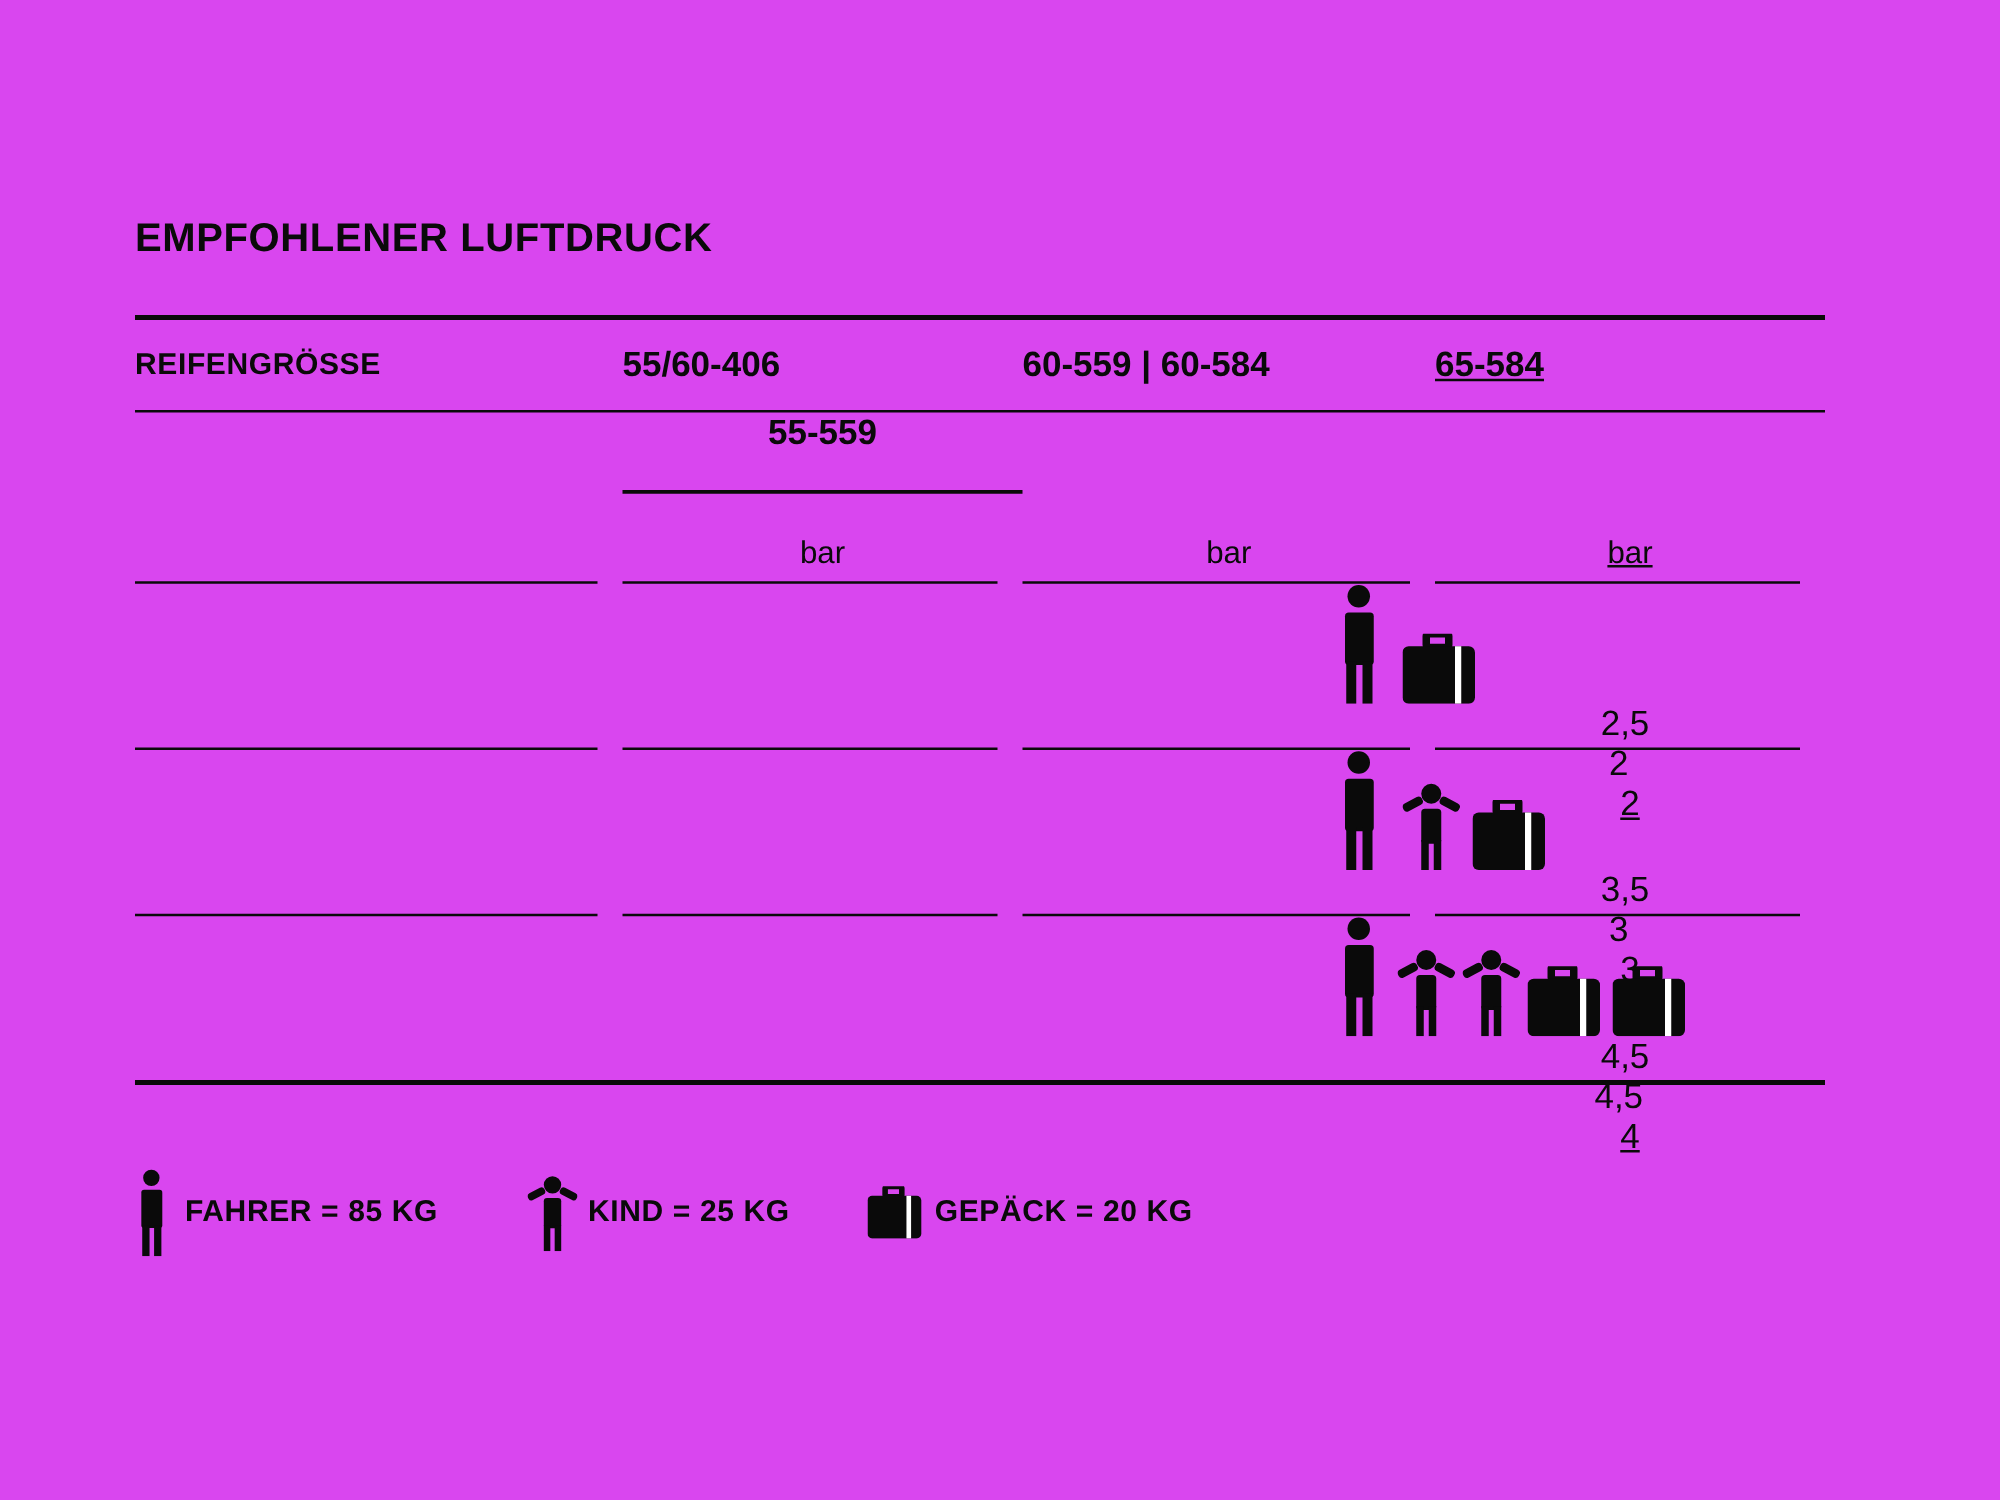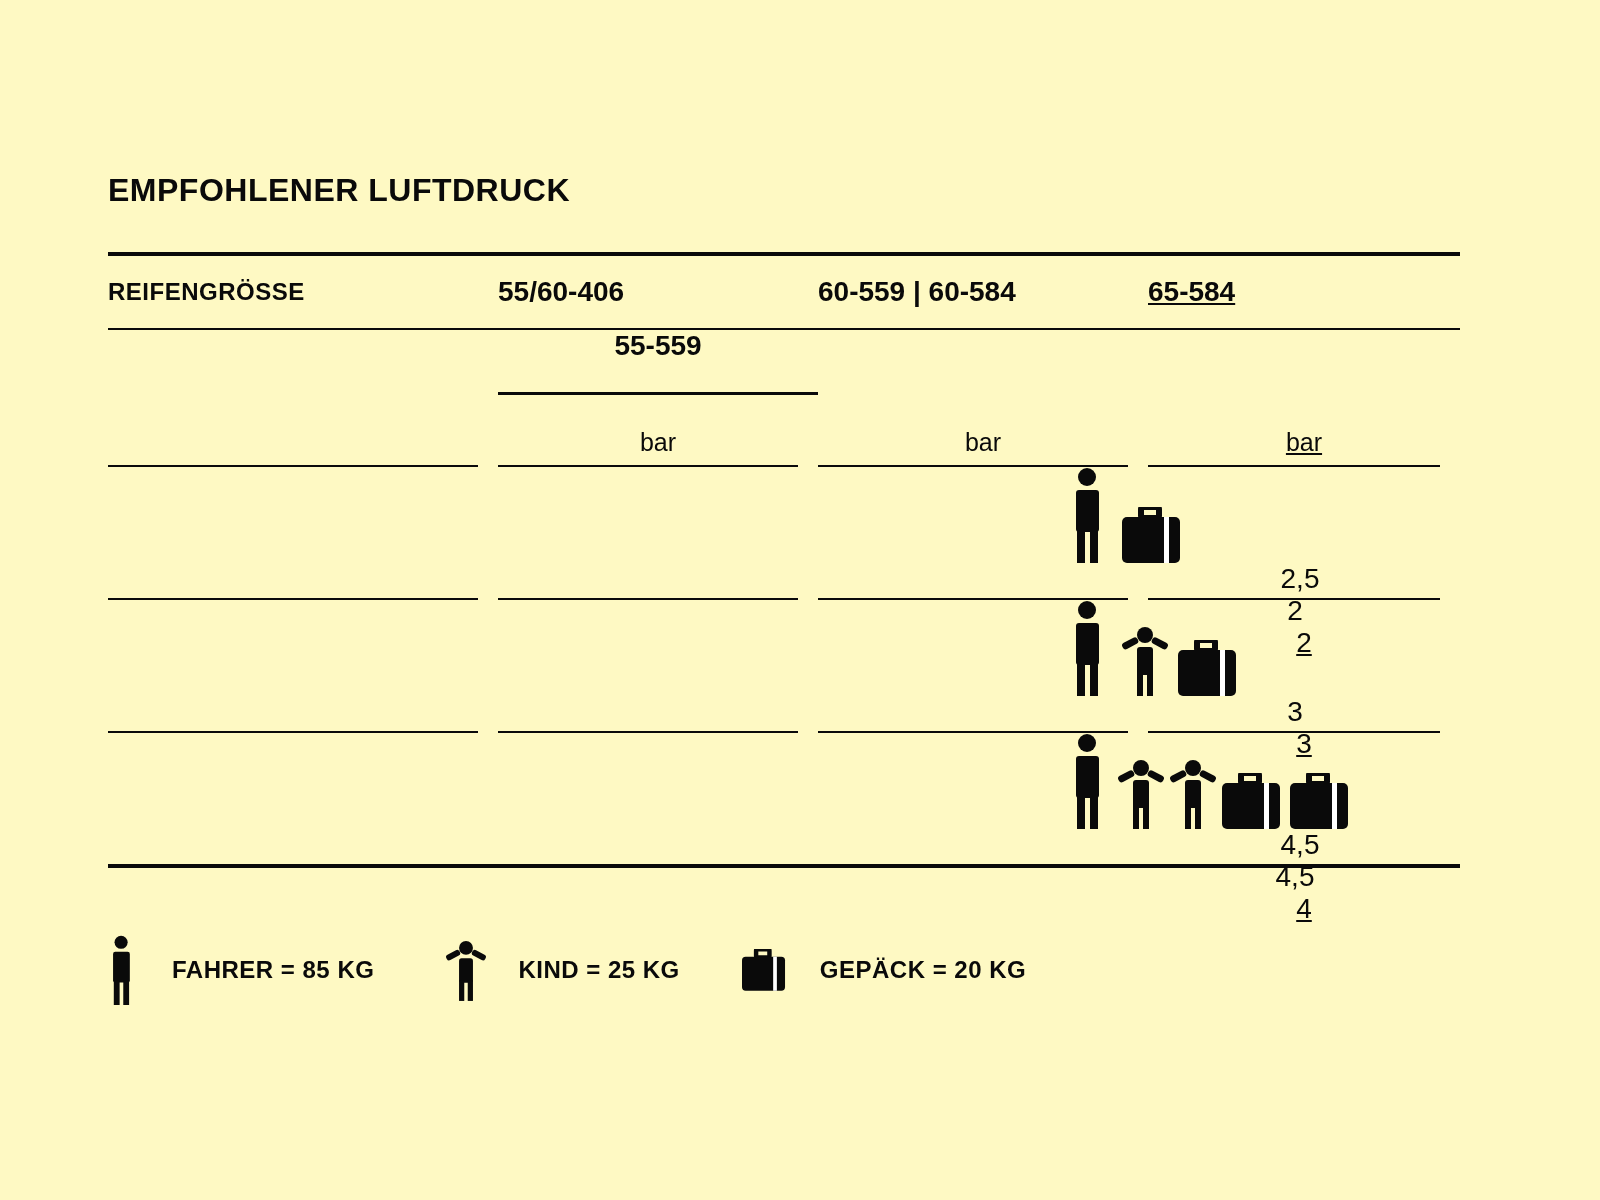--- a/index.html
+++ b/index.html
@@ -13,21 +13,21 @@
     font-family: "Liberation Sans", sans-serif;
     color: #0a0a0a;
     position: relative;
     overflow: hidden;
   }
   .sheet {
     position: absolute;
     left: 0; top: 0;
     width: 1600px;
     height: 1200px;
-    background: #fef9c3;
+    background: #d946ef;
   }
   .title {
     position: absolute;
     left: 108px;
     top: 172px;
     font-size: 32px;
     font-weight: bold;
     letter-spacing: 0.5px;
   }
   .table {
@@ -131,21 +131,21 @@
     align-items: center;
   }
   .legend-item {
     display: flex;
     align-items: center;
   }
   .legend-label {
     font-size: 24px;
     font-weight: bold;
     letter-spacing: 0.5px;
-    margin-left: 32px;
+    margin-left: 8px;
     white-space: nowrap;
   }
   .legend-gap-a { width: 72px; }
   .legend-gap-b { width: 62px; }
   svg { display: block; }
 </style>
 </head>
 <body>
 
 <div class="sheet">
@@ -264,20 +264,21 @@
           </span>
           <span>
             <svg width="62" height="56" viewBox="0 0 62 56">
               <rect x="19" y="0" width="18" height="11" rx="2" fill="none" stroke="#0a0a0a" stroke-width="6"></rect>
               <rect x="0" y="10" width="58" height="46" rx="5" fill="#0a0a0a"></rect>
               <rect x="42" y="10" width="5" height="46" fill="#ffffff"></rect>
             </svg>
           </span>
         </div>
       </div>
+      <div class="c1 value">3,5</div>
       <div class="c2 value">3</div>
       <div class="c3 value">3</div>
     </div>
 
     <div class="sep-row">
       <div class="c0" style="padding-right:20px;">
           <div class="sep-cell"></div>
         </div>
       <div class="c1" style="padding-right:20px;">
           <div class="sep-cell"></div>

